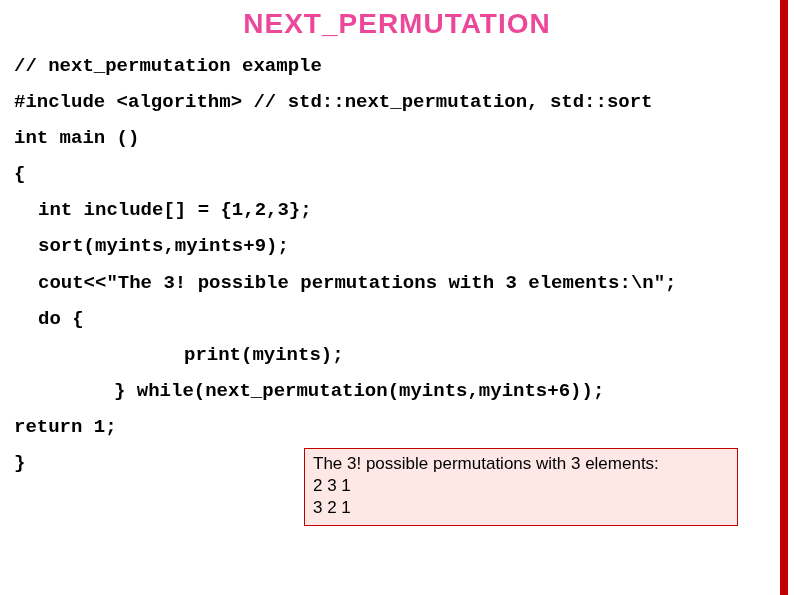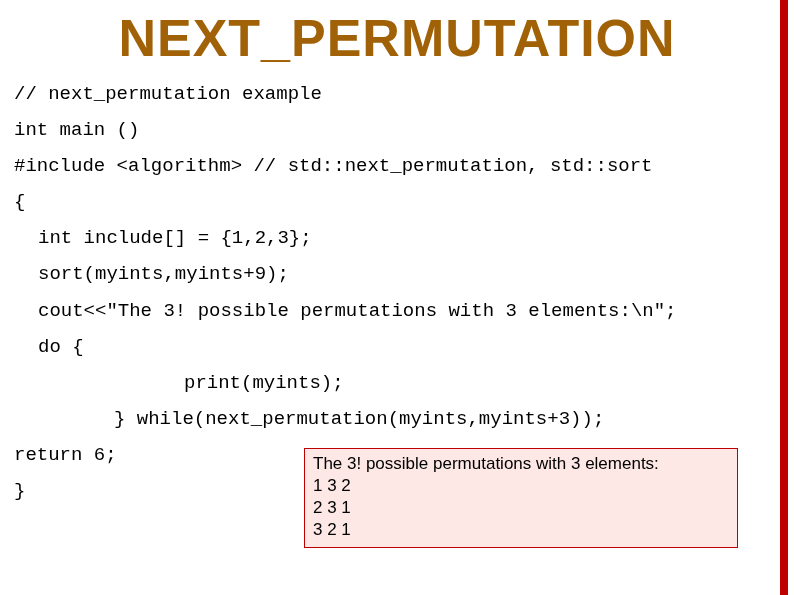--- a/index.html
+++ b/index.html
@@ -16,30 +16,30 @@
     position: absolute;
     right: 6px;
     top: 0;
     width: 8px;
     height: 595px;
     background: #c00000;
   }
   .slide-title {
     font-family: Arial, Helvetica, sans-serif;
     font-weight: 900;
-    font-size: 52px;
-    color: #a16207;
+    font-size: 28px;
+    color: #ec4899;
     text-align: center;
     letter-spacing: 1px;
     margin: 8px 0 6px 0;
   }
   .code-area {
     padding: 2px 14px 0 14px;
     font-family: "Courier New", Courier, monospace;
-    font-weight: normal;
+    font-weight: bold;
     font-size: 19px;
     color: #000;
     line-height: 1.9;
   }
   .code-line {
     white-space: pre;
   }
   .indent1 { padding-left: 24px; }
   .indent2 { padding-left: 170px; }
   .indent3 { padding-left: 100px; }
@@ -62,31 +62,30 @@
 </style>
 </head>
 <body>
 
 <div class="accent-bar"></div>
 
 <div class="slide-title">NEXT_PERMUTATION</div>
 
 <div class="code-area">
   <div class="code-line">// next_permutation example</div>
+  <div class="code-line">#include &lt;algorithm&gt; // std::next_permutation, std::sort</div>
   <div class="code-line">int main ()</div>
-  <div class="code-line">#include &lt;algorithm&gt; // std::next_permutation, std::sort</div>
   <div class="code-line">{</div>
   <div class="code-line indent1">int include[] = {1,2,3};</div>
   <div class="code-line indent1">sort(myints,myints+9);</div>
   <div class="code-line indent1">cout&lt;&lt;"The 3! possible permutations with 3 elements:\n";</div>
   <div class="code-line indent1">do {</div>
   <div class="code-line indent2">print(myints);</div>
-  <div class="code-line indent3">} while(next_permutation(myints,myints+3));</div>
-  <div class="code-line">return 6;</div>
+  <div class="code-line indent3">} while(next_permutation(myints,myints+6));</div>
+  <div class="code-line">return 1;</div>
   <div class="code-line">}</div>
 </div>
 
 <div class="output-box">
   <div class="output-line">The 3! possible permutations with 3 elements:</div>
-  <div class="output-line">1 3 2</div>
   <div class="output-line">2 3 1</div>
   <div class="output-line">3 2 1</div>
 </div>
 
 </body></html>

